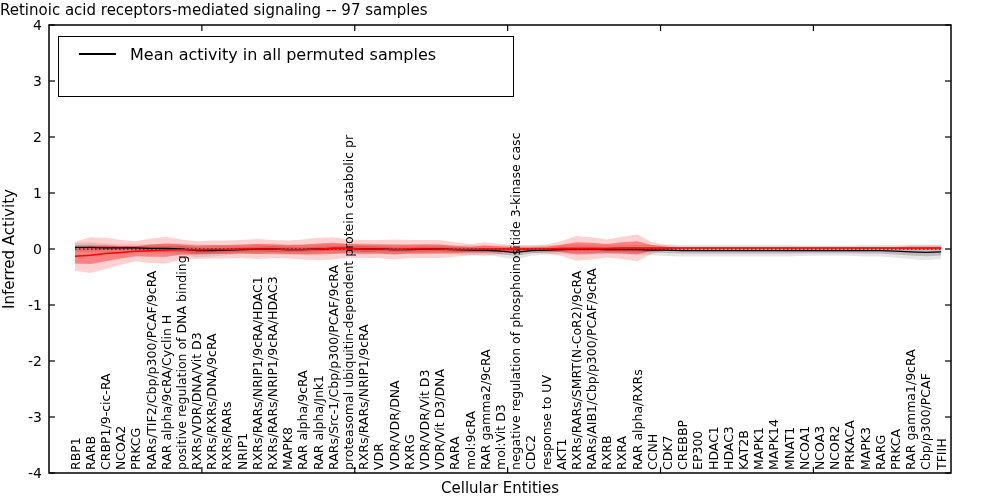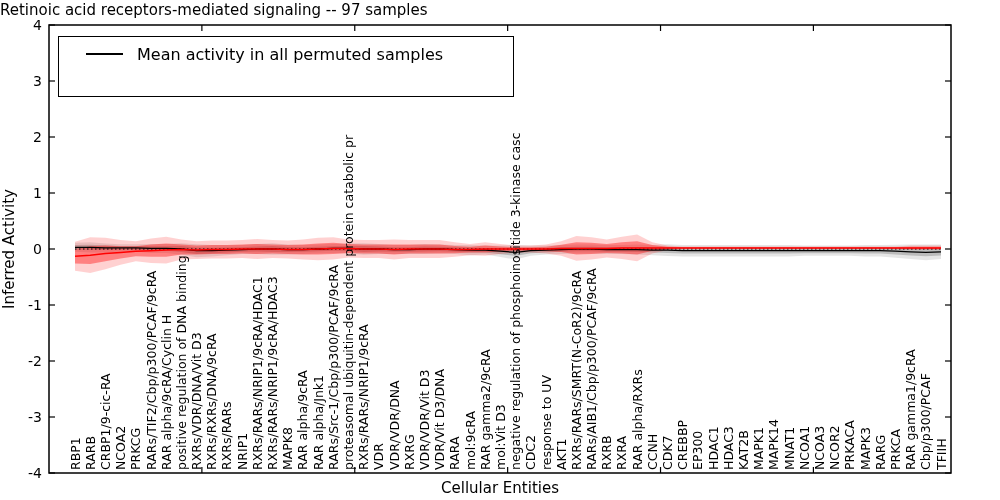--- a/index.html
+++ b/index.html
@@ -8,21 +8,21 @@
   #chart-title{position:absolute;top:1px;left:0;width:1000px;text-align:left;
     font-size:15px;}
   #x-axis-label{position:absolute;top:479px;left:0;width:1000px;text-align:center;
     font-size:15px;}
   #y-axis-label{position:absolute;left:-60px;top:239px;width:140px;height:20px;
     text-align:center;font-size:15px;transform:rotate(-90deg);}
   #plot-svg{position:absolute;left:0;top:0;}
   #plot-svg text{font-family:"DejaVu Sans",sans-serif;fill:#000;}
   #legend{position:absolute;left:58px;top:36px;width:456px;height:61px;
     border:1.5px solid #000;background:#fff;box-sizing:border-box;
-    display:flex;flex-direction:column;justify-content:flex-start;padding:4px 11px;}
+    display:flex;flex-direction:column;justify-content:flex-start;padding:4px 4px;}
   .legend-row{display:flex;align-items:center;height:26px;}
   .legend-swatch{display:inline-block;width:37px;height:0;border-top-style:solid;
     border-top-width:2px;margin-left:16px;margin-right:14px;}
   .legend-label{font-size:16px;white-space:nowrap;}
 </style>
 </head>
 <body>
 
 <div id="chart-root">
   <div id="chart-title">Retinoic acid receptors-mediated signaling -- 97 samples</div>

